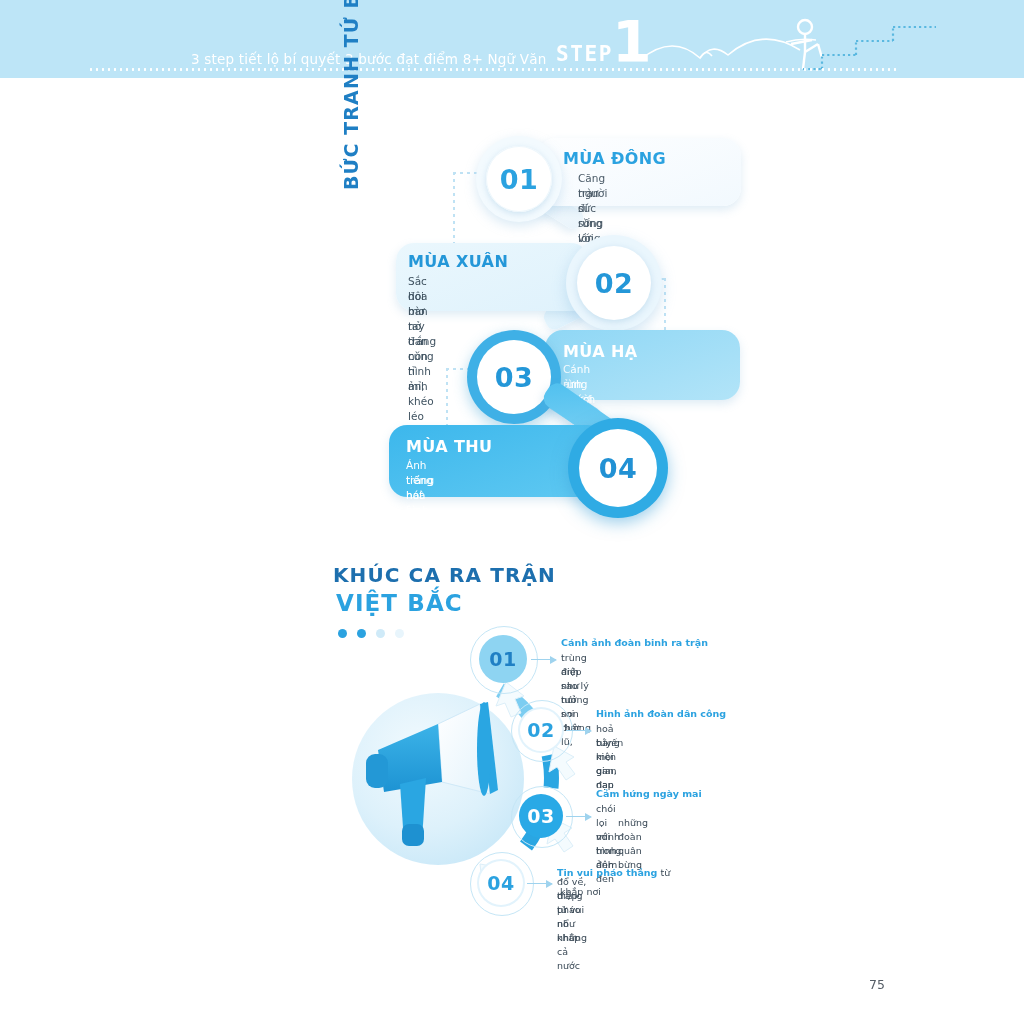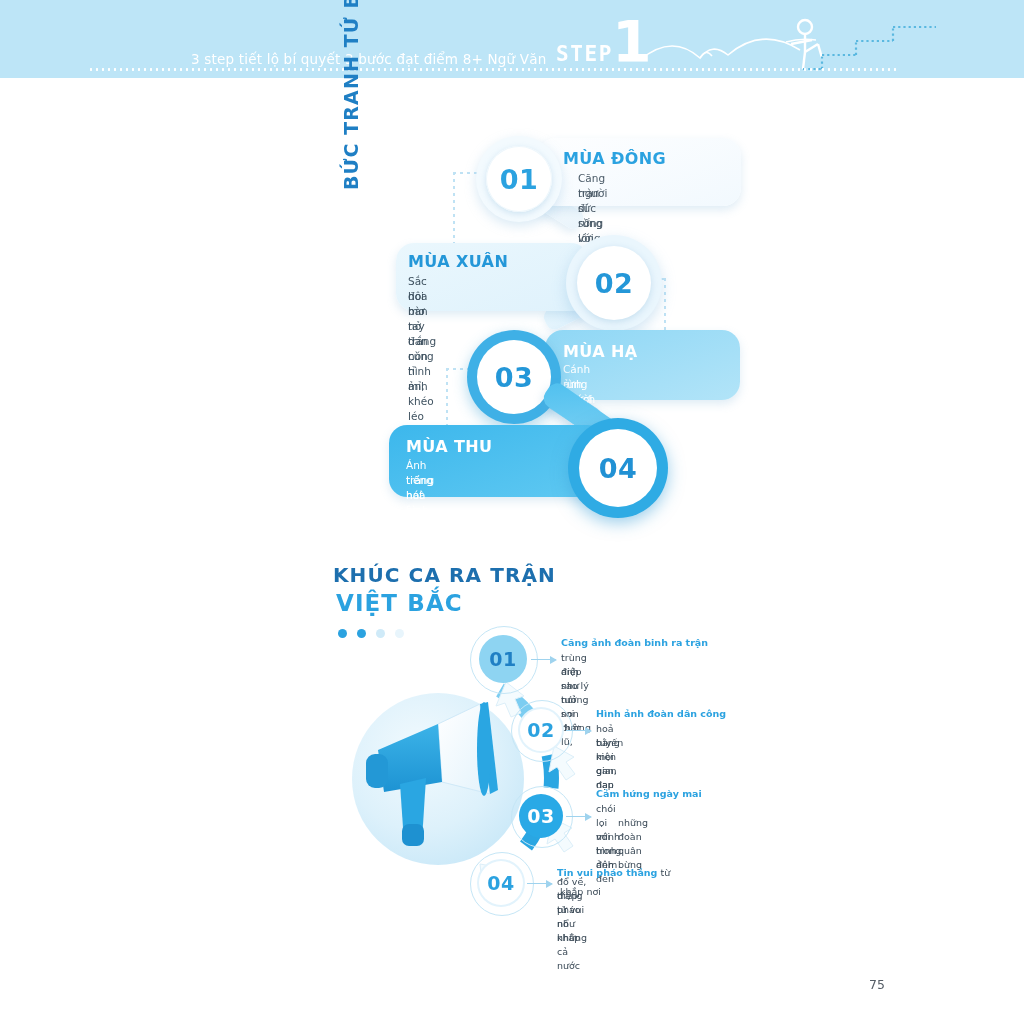--- a/index.html
+++ b/index.html
@@ -270,21 +270,21 @@
       <path d="M224 86 l20 11 -8 5 9 12 -9 6 -9 -13 -8 5 z"></path>
       <path d="M222 158 l20 10 -8 5 9 13 -9 6 -9 -13 -8 5 z"></path>
       <path d="M150 204 l22 4 -6 7 12 10 -7 8 -12 -10 -6 7 z"></path>
     </g>
   </svg>
 
   <div class="num-item">
     <div class="num-ring" style="left:470px;top:626px;width:66px;height:66px;"></div>
     <div class="num-circ" style="left:479px;top:635px;width:48px;height:48px;background:#8ed4f2;color:#1f7fc4;">01</div>
     <div class="arrow" style="left:531px;top:659px;width:25px;"></div>
-    <div class="item-head" style="left:561px;top:637px;">Căng ảnh đoàn binh ra trận</div>
+    <div class="item-head" style="left:561px;top:637px;">Cánh ảnh đoàn binh ra trận</div>
     <div class="item-body" style="left:561px;top:651px;">trùng điệp như núi non thác lũ,</div>
     <div class="item-body" style="left:561px;top:665px;">ánh sao lý tưởng soi đường</div>
   </div>
 
   <div class="num-item">
     <div class="num-ring" style="left:511px;top:700px;width:60px;height:60px;"></div>
     <div class="num-circ" style="left:520px;top:709px;width:42px;height:42px;background:#ffffff;color:#2ba2e0;box-shadow:0 0 0 2px #e2f3fc;">02</div>
     <div class="arrow" style="left:566px;top:730px;width:25px;"></div>
     <div class="item-head" style="left:596px;top:708px;">Hình ảnh đoàn dân công</div>
     <div class="item-body" style="left:596px;top:722px;">hoả tuyến kiên gan, đạp</div>

